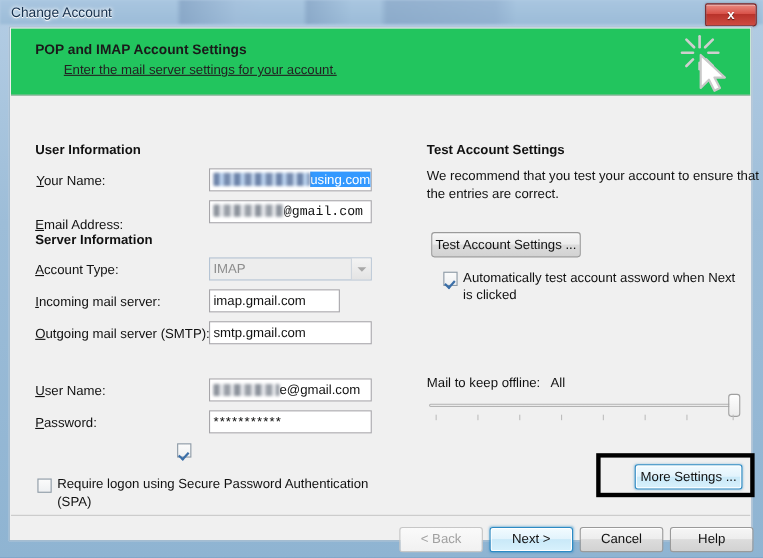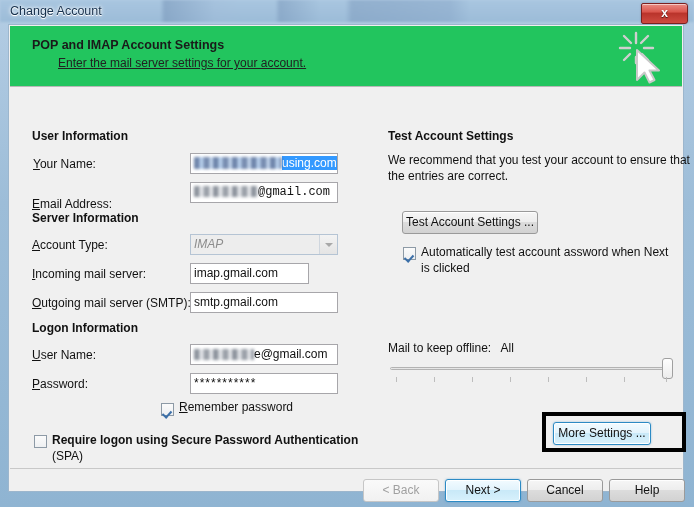--- a/index.html
+++ b/index.html
@@ -118,21 +118,21 @@
         rgba(170,200,235,.8) 6px, rgba(170,200,235,.8) 9px,
         rgba(60,90,140,.7) 10px, rgba(60,90,140,.7) 15px,
         rgba(180,205,235,.75) 16px, rgba(180,205,235,.75) 19px);
     filter:blur(1.6px);
   }
 
   
   .combo{
     position:absolute;height:21px;box-sizing:border-box;
     border:1px solid #b5c4d4;background:#ededed;
-    font-size:12px;color:#8d8d8d;padding:0 3px;line-height:19px;font-style:italic;
+    font-size:12px;color:#8d8d8d;padding:0 3px;line-height:19px;
   }
   .combo .arrowbox{
     position:absolute;right:0;top:0;width:17px;height:19px;
     border-left:1px solid #cfd6de;
     background:linear-gradient(to bottom,#f3f3f3,#e4e4e4);
   }
   .combo .arrowbox i{
     position:absolute;left:5px;top:8px;width:0;height:0;
     border-left:4px solid transparent;border-right:4px solid transparent;
     border-top:4px solid #a8a8a8;
@@ -247,43 +247,41 @@
             <i></i>
           </span>
       </div>
 
       <div class="fld-label" style="left:23px;top:180px;"><u>I</u>ncoming mail server:</div>
       <div class="textbox" style="left:181px;top:176px;width:119px;">imap.gmail.com</div>
 
       <div class="fld-label" style="left:23px;top:209px;"><u>O</u>utgoing mail server (SMTP):</div>
       <div class="textbox" style="left:181px;top:205px;width:148px;">smtp.gmail.com</div>
 
-      <div class="sect-title" style="left:23px;top:234px;">Logon Information</div>
 
       <div class="fld-label" style="left:23px;top:261px;"><u>U</u>ser Name:</div>
       <div class="textbox" style="left:181px;top:257px;width:148px;">
         <span class="redact" style="width:60px;"></span><span>e@gmail.com</span>
       </div>
 
       <div class="fld-label" style="left:23px;top:290px;"><u>P</u>assword:</div>
       <div class="textbox" style="left:181px;top:286px;width:148px;letter-spacing:1px;">***********</div>
 
       <div class="cb checked" style="left:152px;top:289px;margin-top:27px;"></div>
-      <div class="cb-label" style="left:170px;top:313px;"><u>R</u>emember password</div>
 
       <div class="cb" style="left:25px;top:348px;"></div>
-      <div class="cb-label" style="left:43px;top:346px;font-weight:bold;">Require logon using Secure Password Authentication</div>
+      <div class="cb-label" style="left:43px;top:346px;">Require logon using Secure Password Authentication</div>
       <div class="cb-label" style="left:43px;top:362px;">(SPA)</div>
 
       <div class="sect-title" style="left:379px;top:42px;">Test Account Settings</div>
 
       <div class="fld-label" style="left:379px;top:66px;">We recommend that you test your account to ensure that</div>
       <div class="fld-label" style="left:379px;top:82px;">the entries are correct.</div>
 
-      <div class="btn" style="left:393px;top:124px;width:136px;">
+      <div class="btn" style="left:383px;top:124px;width:136px;">
         <span>Test Account Settings ...</span>
       </div>
 
       <div class="cb checked" style="left:394px;top:160px;"></div>
       <div class="cb-label" style="left:412px;top:158px;">Automatically test account assword when Next</div>
       <div class="cb-label" style="left:412px;top:174px;">is clicked</div>
 
       <div class="fld-label" style="left:379px;top:254px;">
         <span>Mail to keep offline:</span>
         &nbsp; <span>All</span>
@@ -295,21 +293,21 @@
       <div class="tick" style="left:387px;top:290px;"></div>
       <div class="tick" style="left:425px;top:290px;"></div>
       <div class="tick" style="left:463px;top:290px;"></div>
       <div class="tick" style="left:501px;top:290px;"></div>
       <div class="tick" style="left:539px;top:290px;"></div>
       <div class="tick" style="left:577px;top:290px;"></div>
       <div class="tick" style="left:615px;top:290px;"></div>
       <div class="tick" style="left:657px;top:290px;"></div>
 
       <div id="more-highlight" style="left:533px;top:325px;width:144px;height:40px;"></div>
-      <div class="btn default" style="left:544px;top:335px;width:98px;">
+      <div class="btn default" style="left:568px;top:335px;width:98px;">
         <span>More Settings ...</span>
       </div>
 
     </div>
 
     <div id="footer">
       <div class="btn disabled" style="left:353px;top:10px;width:76px;">
         <span>&lt; Back</span>
       </div>
       <div class="btn default" style="left:435px;top:10px;width:76px;">

